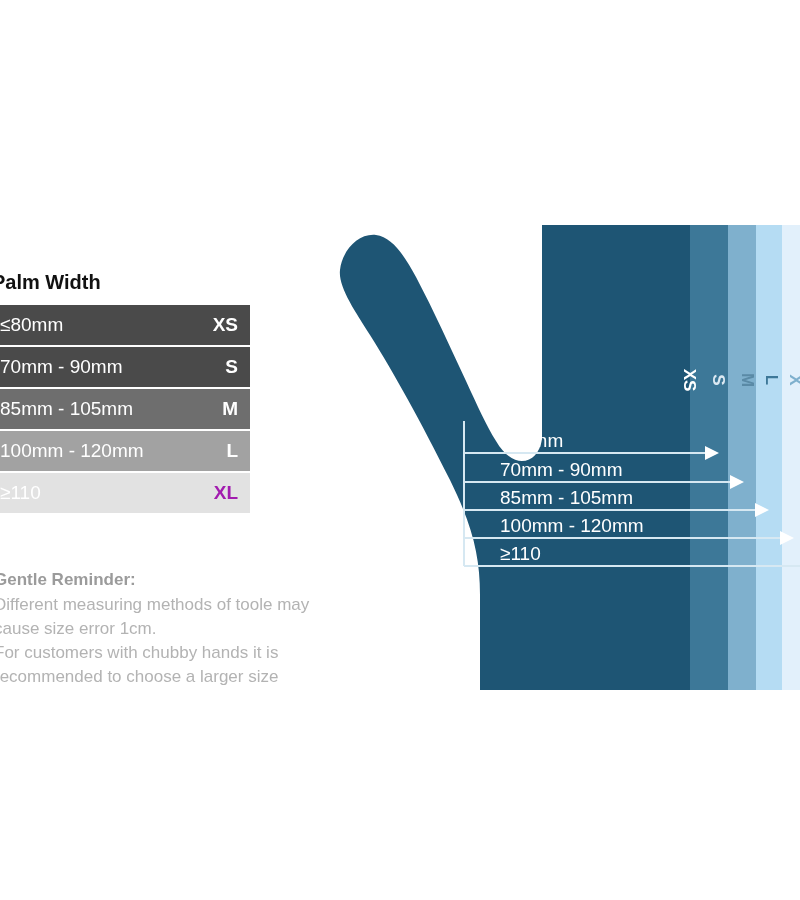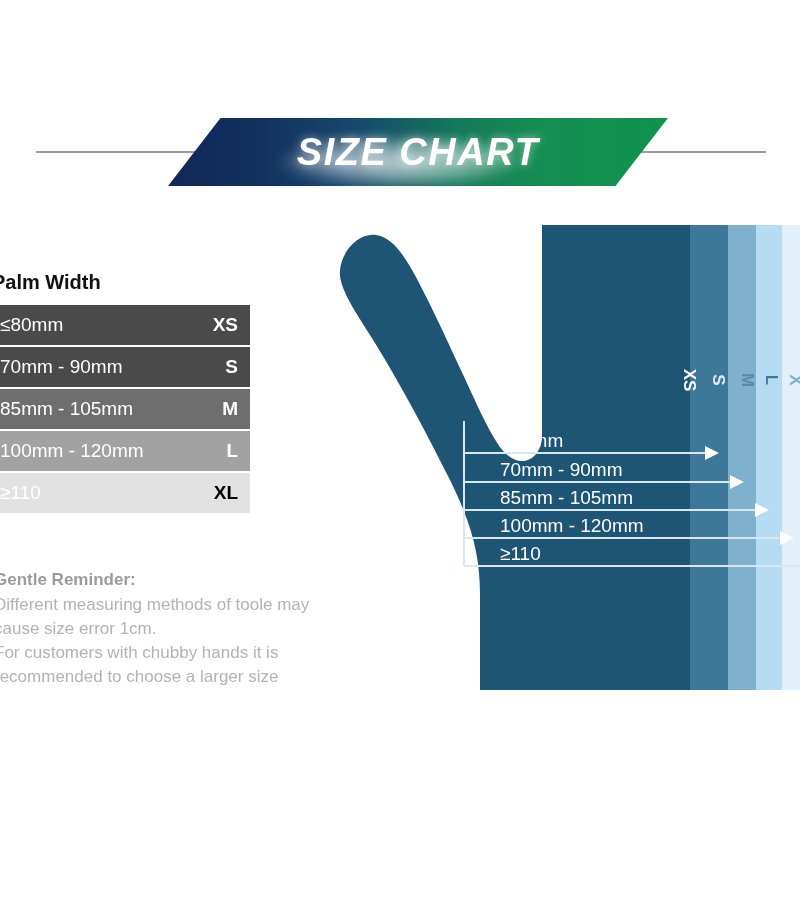--- a/index.html
+++ b/index.html
@@ -159,27 +159,20 @@
     transform: rotate(90deg);
     transform-origin: center center;
     white-space: nowrap;
   }
 </style>
 </head>
 <body>
 
 <div id="page">
 
-  <div class="banner-wrap">
-    <div class="banner-rule left"></div>
-    <div class="banner-rule right"></div>
-    <div class="banner-shape"></div>
-    <div class="banner-glow"></div>
-    <div class="banner-title">SIZE CHART</div>
-  </div>
 
   <div class="table-head">Palm Width</div>
   <div class="size-table" id="size-table">
       <div class="size-row" style="background: rgb(74, 74, 74);">
         <span class="size-range" style="color: rgb(255, 255, 255);">≤80mm</span>
         <span class="size-code" style="color: rgb(255, 255, 255);">XS</span>
       </div>
       <div class="size-row" style="background: rgb(74, 74, 74);">
         <span class="size-range" style="color: rgb(255, 255, 255);">70mm - 90mm</span>
         <span class="size-code" style="color: rgb(255, 255, 255);">S</span>
@@ -187,21 +180,21 @@
       <div class="size-row" style="background: rgb(110, 110, 110);">
         <span class="size-range" style="color: rgb(255, 255, 255);">85mm - 105mm</span>
         <span class="size-code" style="color: rgb(255, 255, 255);">M</span>
       </div>
       <div class="size-row" style="background: rgb(162, 162, 162);">
         <span class="size-range" style="color: rgb(255, 255, 255);">100mm - 120mm</span>
         <span class="size-code" style="color: rgb(255, 255, 255);">L</span>
       </div>
       <div class="size-row" style="background: rgb(226, 226, 226);">
         <span class="size-range" style="color: rgb(255, 255, 255);">≥110</span>
-        <span class="size-code" style="color: #000000;">XL</span>
+        <span class="size-code" style="color: #a21caf;">XL</span>
       </div>
     </div>
 
   <div class="reminder">
     <div class="reminder-title">Gentle Reminder:</div>
     <div id="reminder-lines">
         <div class="reminder-line">Different measuring methods of toole may</div>
         <div class="reminder-line">cause size error 1cm.</div>
         <div class="reminder-line">For customers with chubby hands it is</div>
         <div class="reminder-line">recommended to choose a larger size</div>

